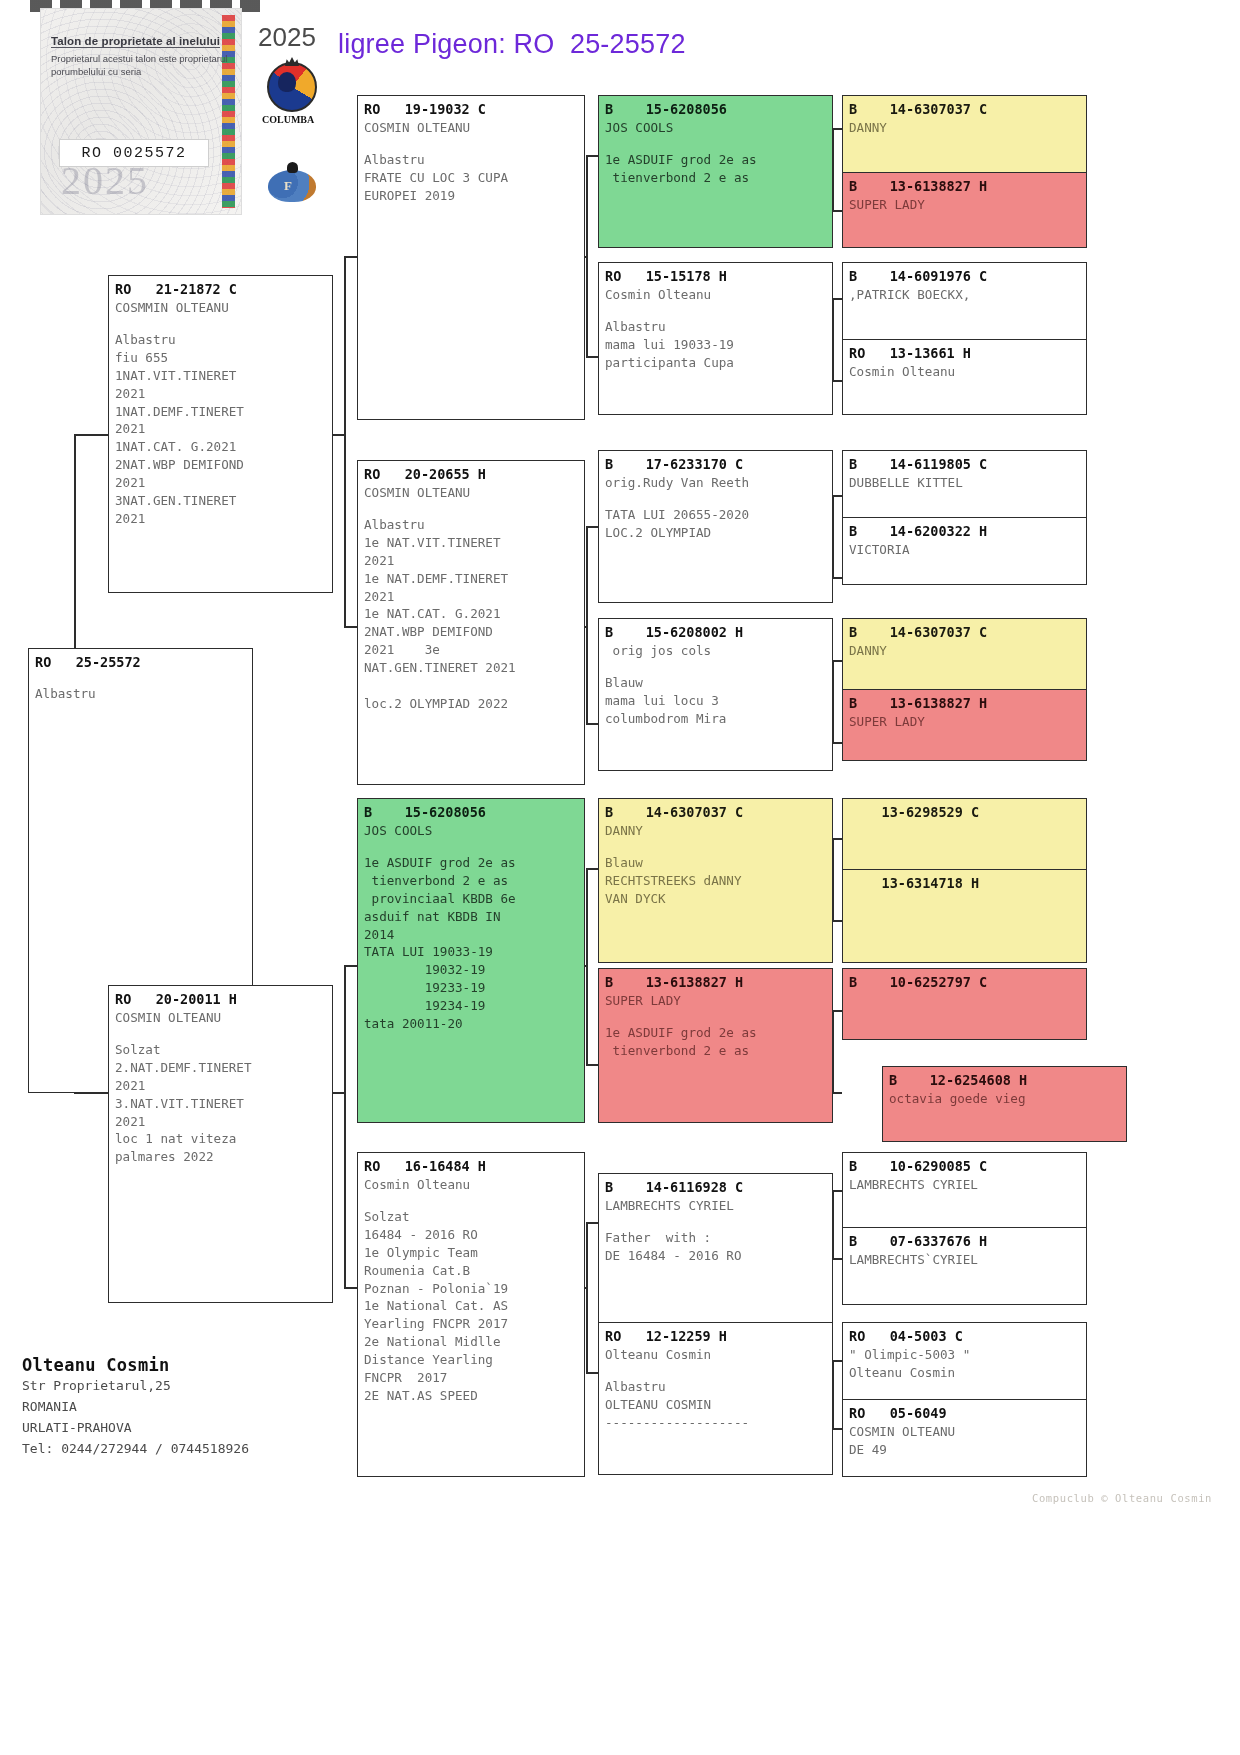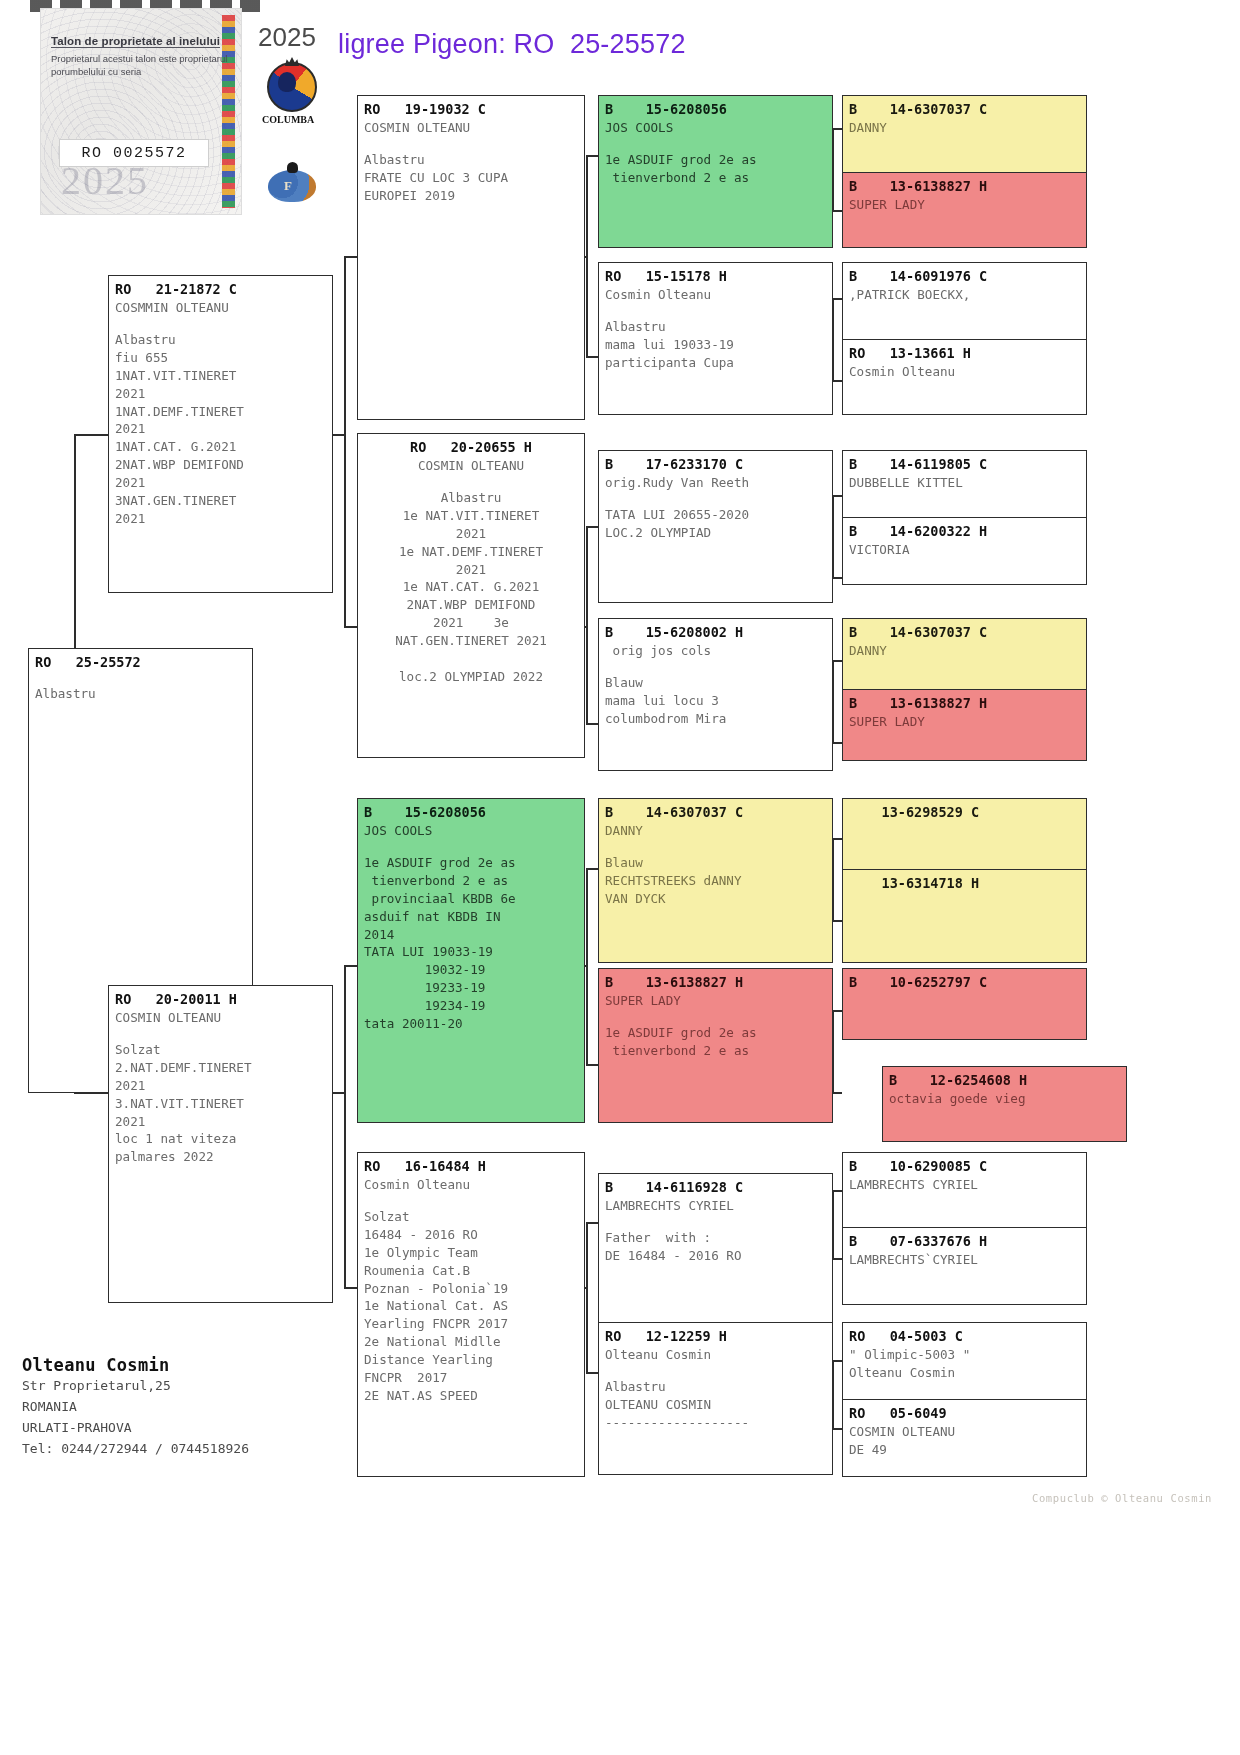--- a/index.html
+++ b/index.html
@@ -332,21 +332,21 @@
 </div>
 
 <div class="box" style="left:357px; top:95px; width:228px; height:325px;">
   <div class="hdr">RO   19-19032 C</div>
   <div class="body">COSMIN OLTEANU</div>
   <div class="body gap">Albastru
 FRATE CU LOC 3 CUPA
 EUROPEI 2019</div>
 </div>
 
-<div class="box" style="left:357px; top:433px; width:228px; height:325px;text-align:center;">
+<div class="box" style="left:357px; top:460px; width:228px; height:325px;">
   <div class="hdr">RO   20-20655 H</div>
   <div class="body">COSMIN OLTEANU</div>
   <div class="body gap">Albastru
 1e NAT.VIT.TINERET
 2021
 1e NAT.DEMF.TINERET
 2021
 1e NAT.CAT. G.2021
 2NAT.WBP DEMIFOND
 2021    3e

